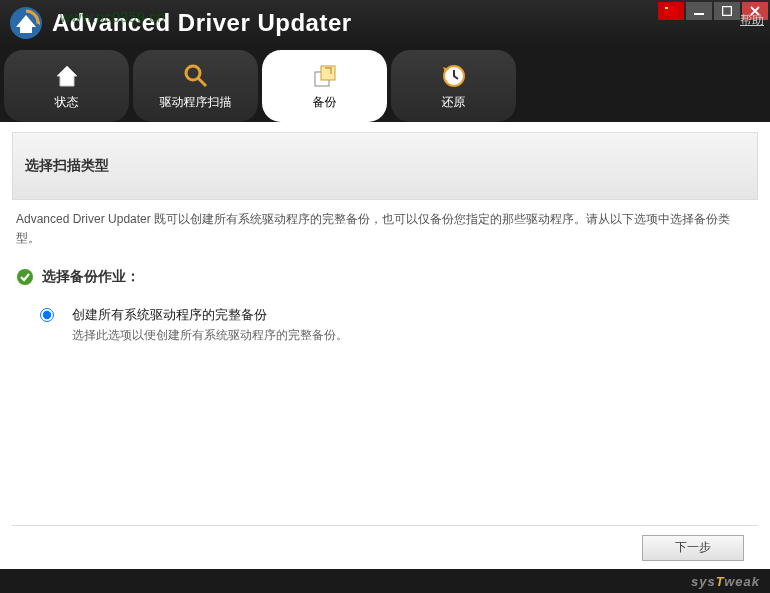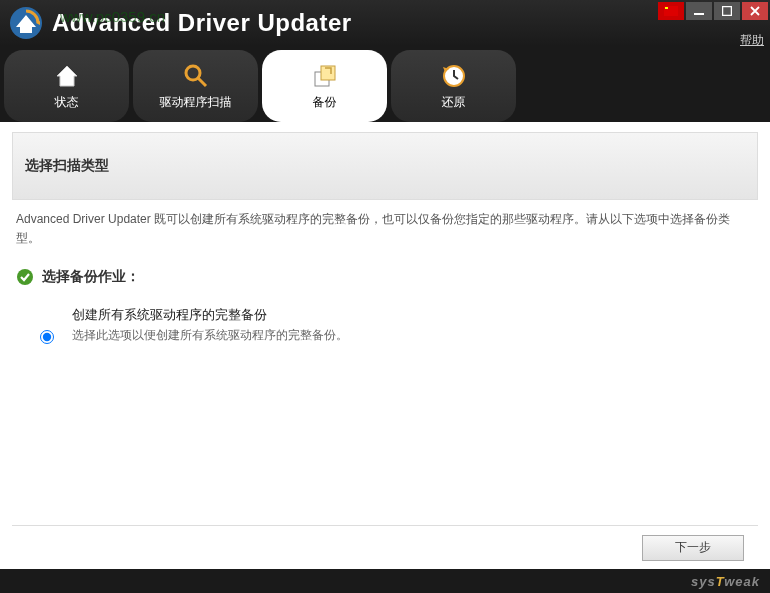--- a/index.html
+++ b/index.html
@@ -11,38 +11,38 @@
 .logo-area { display: flex; align-items: center; gap: 8px; }
 .app-logo { width: 36px; height: 36px; position: relative; }
 .app-title { color: #fff; font-size: 24px; font-weight: 700; letter-spacing: 0.5px; }
 .watermark { position: absolute; left: 60px; top: 8px; color: #0a5a0a; font-size: 15px; opacity: 0.6; pointer-events: none; }
 .win-controls { position: absolute; right: 2px; top: 2px; display: flex; gap: 2px; }
 .win-btn { width: 26px; height: 18px; display: flex; align-items: center; justify-content: center; cursor: pointer; font-size: 11px; color: #fff; }
 .win-flag { background: #c00; }
 .win-min { background: #555; }
 .win-max { background: #555; }
 .win-close { background: #c94040; }
-.help-link { position: absolute; right: 6px; top: 32px; color: #ccc; font-size: 12px; text-decoration: underline; cursor: pointer; }
+.help-link { position: absolute; right: 6px; top: 12px; color: #ccc; font-size: 12px; text-decoration: underline; cursor: pointer; }
 
 .tabs { height: 76px; background: #1a1a1a; display: flex; padding: 0 2px; }
 .tab { flex: 0 0 125px; margin: 4px 2px 0 2px; background: linear-gradient(to bottom, #3a3a3a, #2a2a2a); display: flex; flex-direction: column; align-items: center; justify-content: center; gap: 4px; cursor: pointer; border-top-left-radius: 3px; border-top-right-radius: 3px; border-radius: 19px; }
 .tab.active { background: #fff; }
 .tab-icon { width: 28px; height: 28px; display: flex; align-items: center; justify-content: center; }
 .tab-label { color: #fff; font-size: 12px; }
 .tab.active .tab-label { color: #000; }
 
 .content { flex: 1; background: #fff; padding: 10px 12px 0 12px; display: flex; flex-direction: column; }
 .panel-header { background: linear-gradient(to bottom, #f5f5f5, #e5e5e5); border: 1px solid #ddd; padding: 24px 12px; font-size: 14px; font-weight: bold; color: #333; }
 .panel-desc { padding: 10px 4px; color: #555; font-size: 12px; line-height: 1.6; }
 
 .section { padding: 10px 4px; }
 .section-title { display: flex; align-items: center; gap: 8px; font-size: 14px; font-weight: bold; color: #333; margin-bottom: 14px; }
 .check-icon { width: 18px; height: 18px; }
 
-.radio-row { display: flex; align-items: flex-end; gap: 18px; padding: 6px 0 16px 24px; }
+.radio-row { display: flex; align-items: flex-start; gap: 18px; padding: 6px 0 16px 24px; }
 .radio { width: 14px; height: 14px; margin-top: 2px; cursor: pointer; }
 .radio-text { display: flex; flex-direction: column; gap: 3px; }
 .radio-label { font-size: 13px; color: #222; }
 .radio-desc { font-size: 12px; color: #666; }
 
 .footer-bar { height: 44px; border-top: 1px solid #ddd; display: flex; align-items: center; justify-content: flex-end; padding: 0 14px; }
 .next-btn { min-width: 100px; height: 26px; background: linear-gradient(to bottom, #f8f8f8, #e0e0e0); border: 1px solid #aaa; cursor: pointer; font-size: 12px; color: #333; padding: 0 32px; }
 
 .brand-footer { height: 24px; background: #1a1a1a; display: flex; align-items: center; justify-content: flex-end; padding: 0 10px; }
 .brand-text { color: #888; font-size: 13px; font-style: italic; font-weight: bold; letter-spacing: 1px; }

